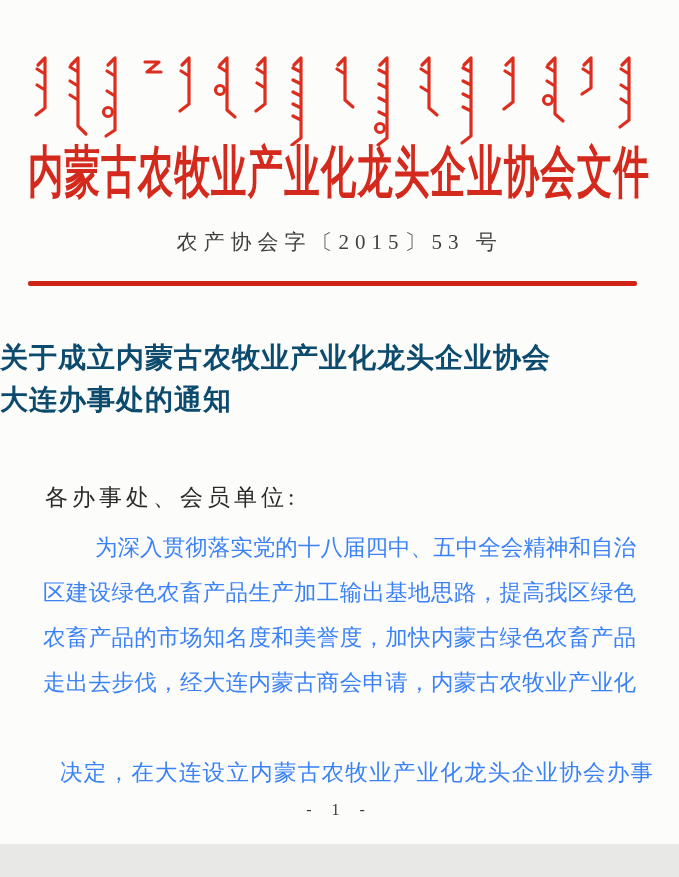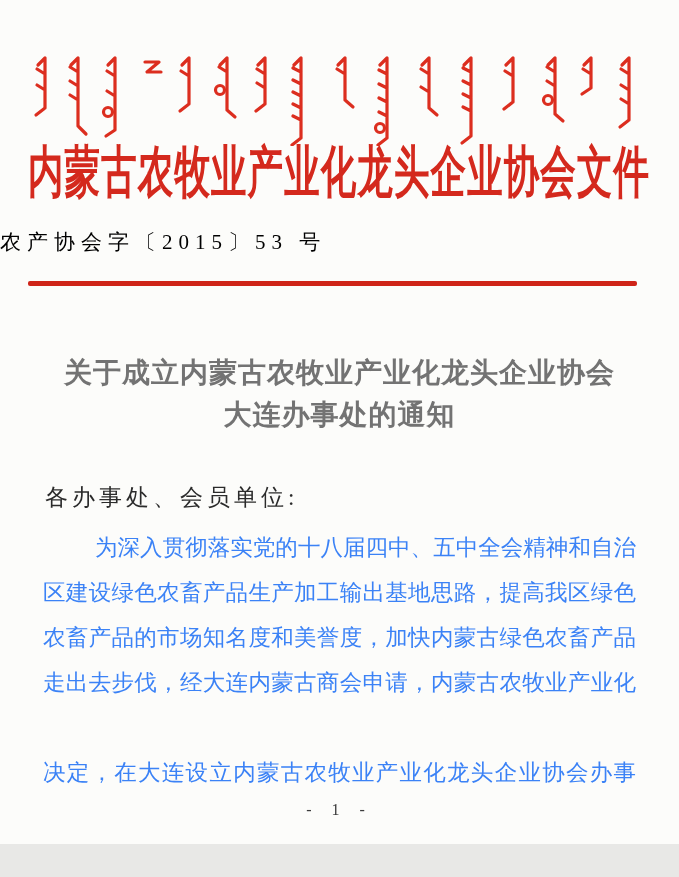--- a/index.html
+++ b/index.html
@@ -48,46 +48,47 @@
     text-align: justify;
     text-align-last: justify;
     letter-spacing: 1px;
   }
 
   .doc-number {
     position: absolute;
     left: 0;
     top: 228px;
     width: 100%;
+    text-align: center;
     font-size: 21px;
     letter-spacing: 6px;
-    color: #000000;
+    color: #404040;
   }
 
   .red-rule {
     position: absolute;
     left: 28px;
     top: 281px;
     width: 609px;
     height: 5px;
     background: #cf2418;
     border-radius: 2px;
   }
 
   .doc-title {
     position: absolute;
     left: 0;
-    top: 352px;
+    top: 337px;
     width: 100%;
-    text-align: center;
+    text-align: left;
     font-weight: bold;
     font-size: 28px;
     line-height: 42px;
     letter-spacing: 1px;
-    color: #737373;
+    color: #0c4a6e;
   }
 
   .salutation {
     position: absolute;
     left: 45px;
     top: 482px;
     font-size: 23px;
     letter-spacing: 4px;
     color: #2b2b2b;
   }
@@ -101,21 +102,21 @@
     color: #3b82f6;
     text-align: justify;
     text-align-last: justify;
   }
   .body-line.indent { text-indent: 52px; }
   .bl-0 { top: 533px; }
   .bl-1 { top: 578px; }
   .bl-2 { top: 623px; }
   .bl-3 { top: 668px; }
   .bl-4 { top: 713px; }
-  .bl-5 { top: 758px; }
+  .bl-5 { top: 758px; margin-left: 17px; }
 
   .page-number {
     position: absolute;
     left: 0;
     top: 801px;
     width: 100%;
     text-align: center;
     font-size: 16px;
     letter-spacing: 8px;
     color: #3c3c3c;

